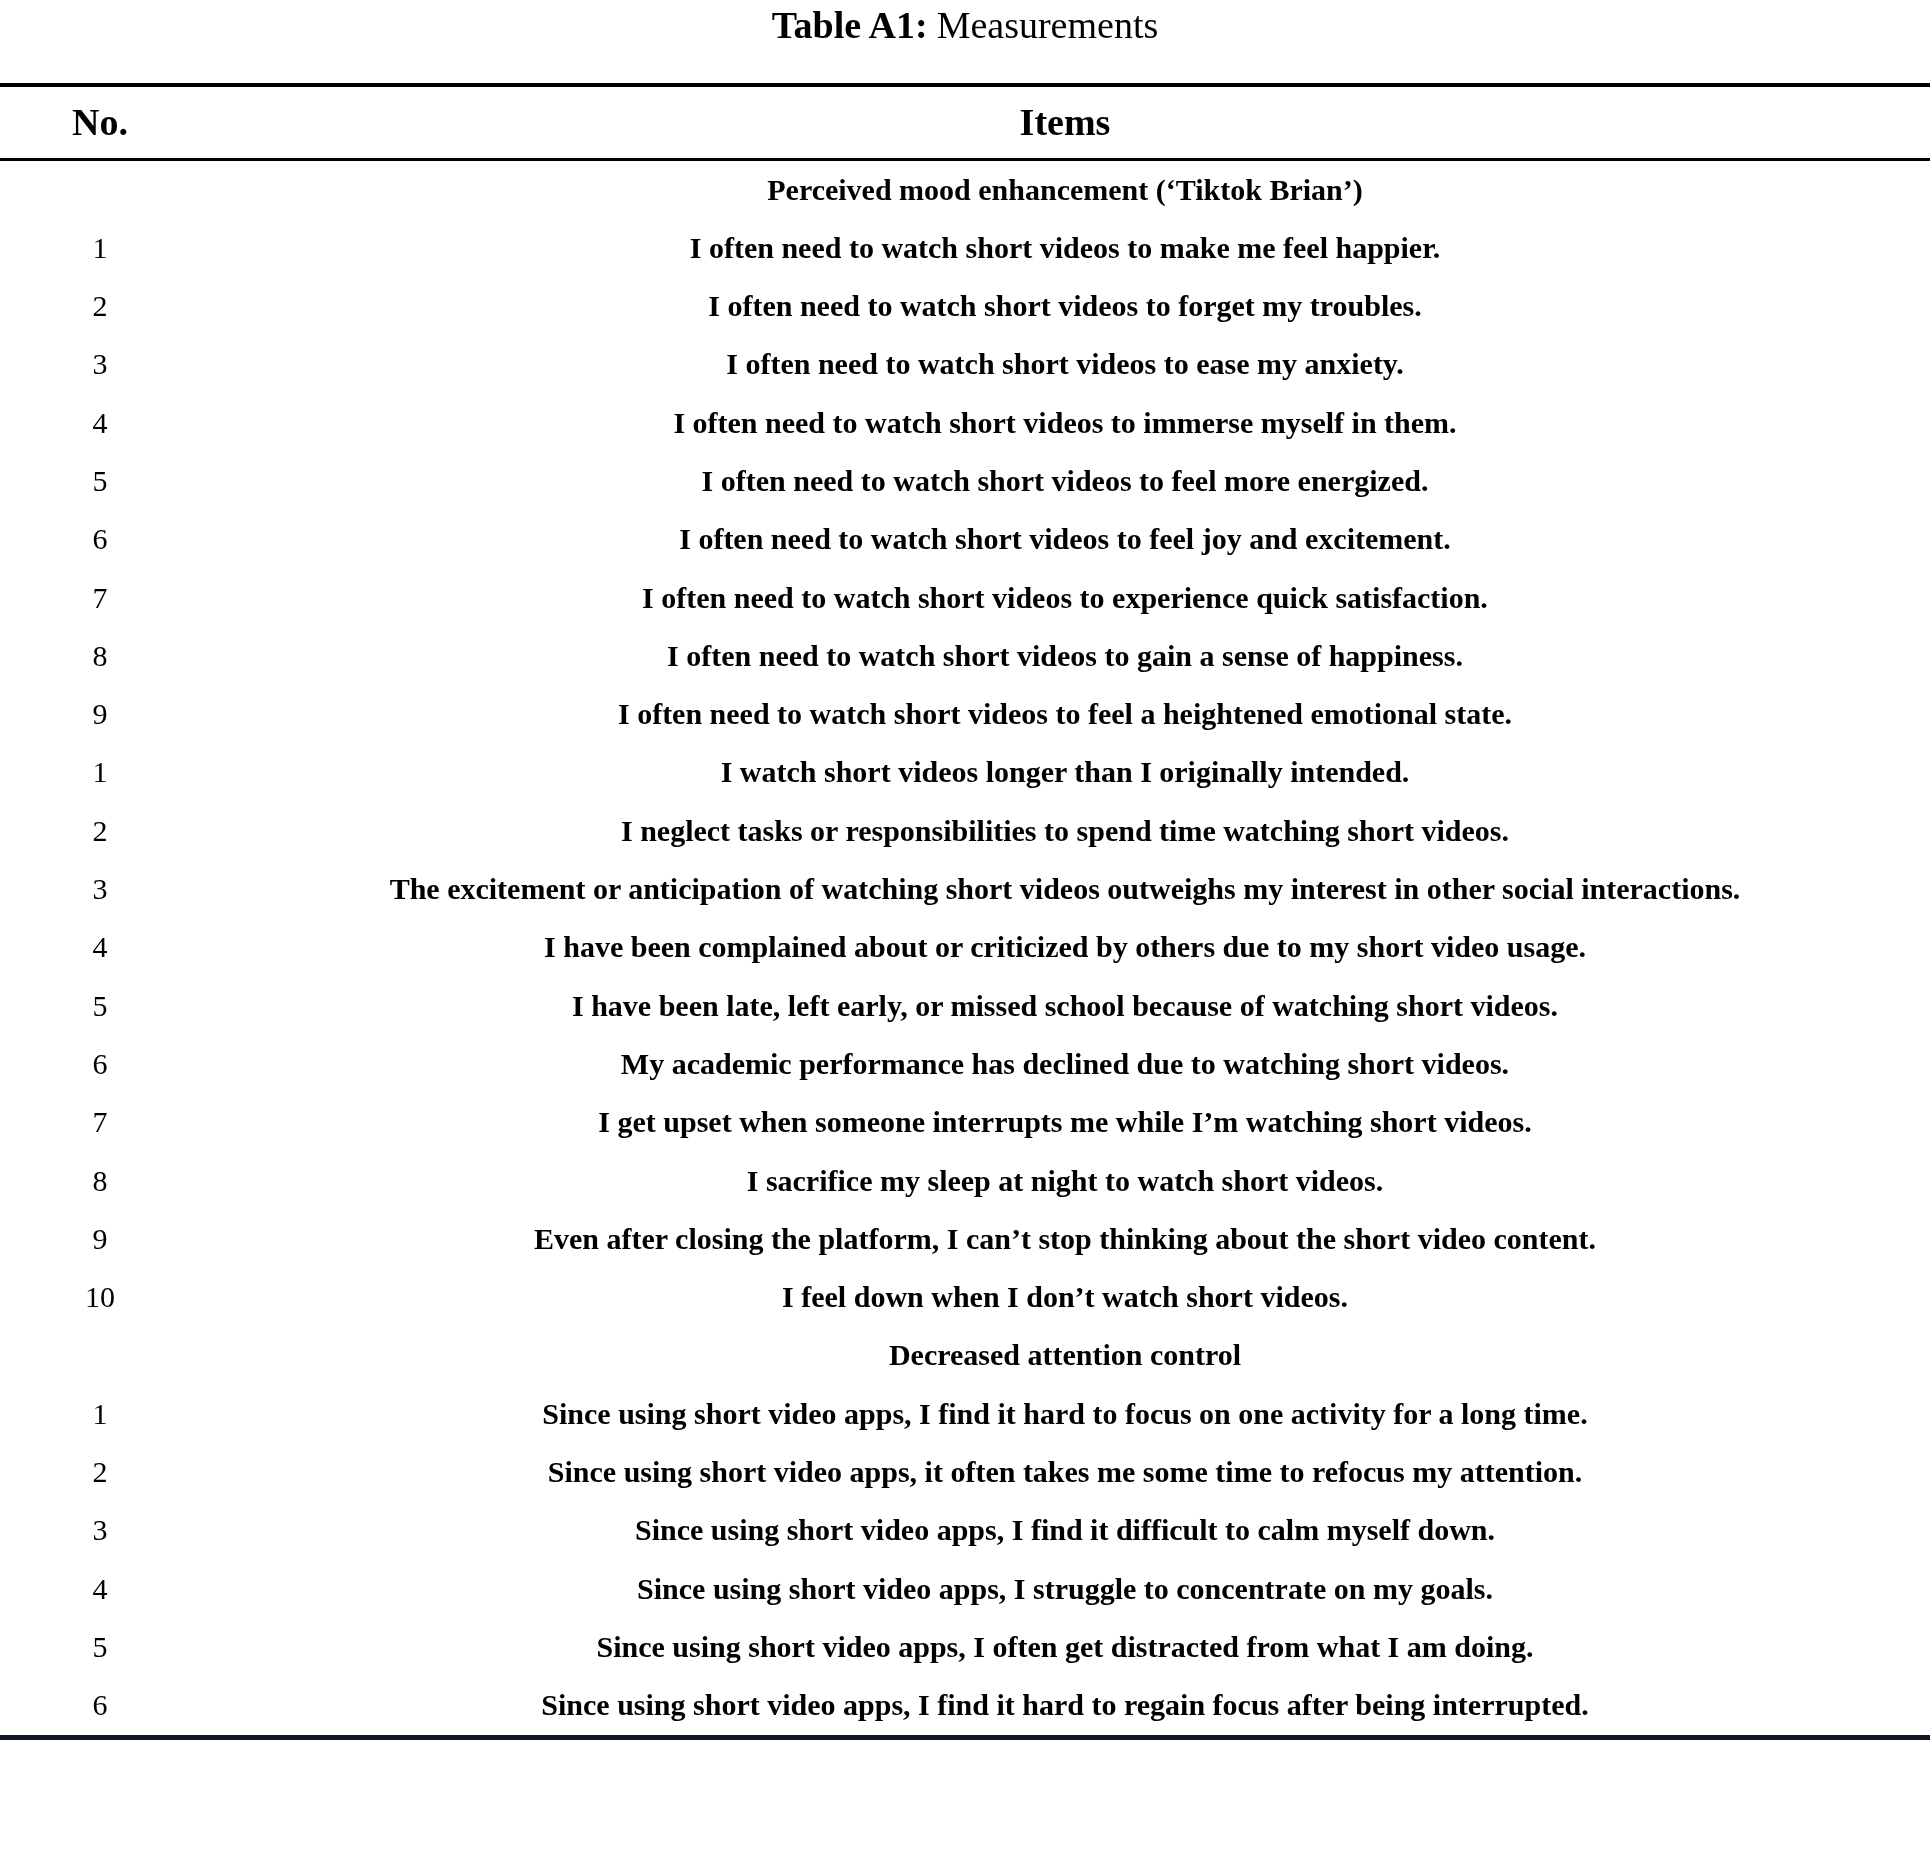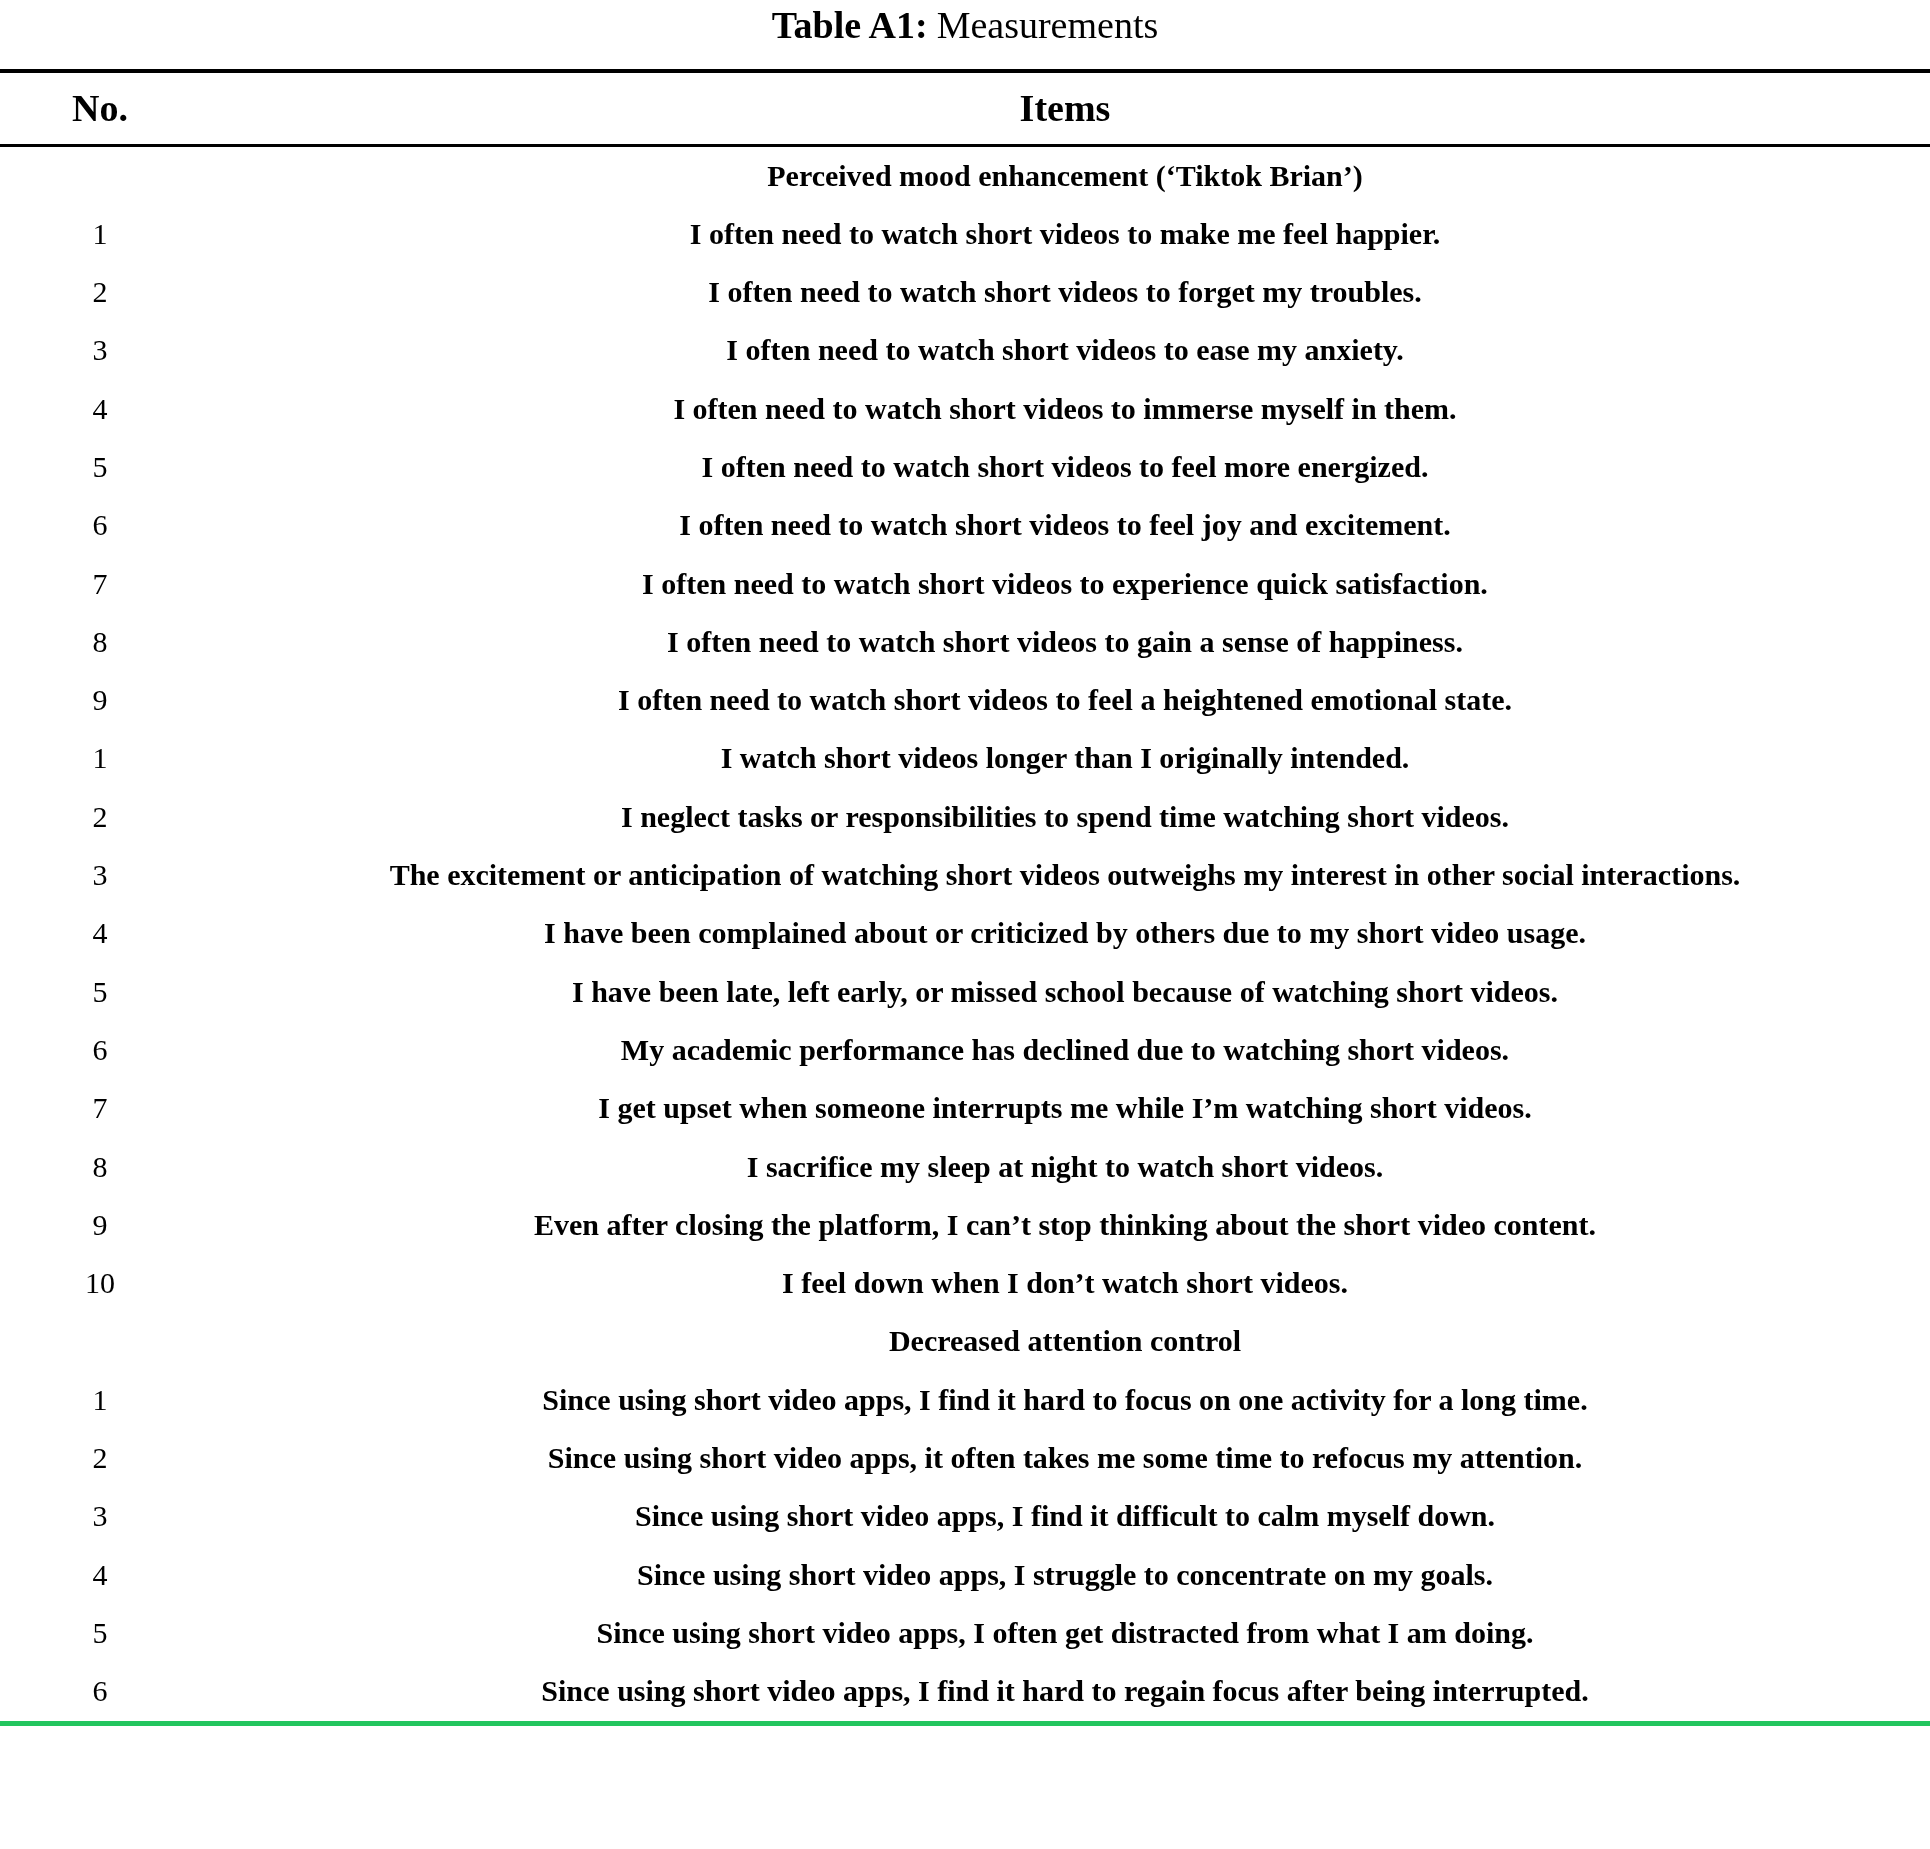--- a/index.html
+++ b/index.html
@@ -7,34 +7,34 @@
     margin: 0; padding: 0;
     background: #ffffff;
   }
   body {
     width: 1930px; height: 1849px;
     overflow: hidden;
     color: #000000;
     font-family: "Liberation Serif", "DejaVu Serif", serif;
   }
   .caption {
-    height: 69px;
+    height: 83px;
     text-align: center;
     font-size: 38px;
     line-height: 46px;
     padding-top: 2px;
   }
   .caption .label { font-weight: bold; }
   .caption .title { margin-left: 9px; }
   table.measurements {
     width: 1930px;
     border-collapse: collapse;
     table-layout: fixed;
     border-top: 4px solid #000;
-    border-bottom: 5px solid #22c55e;
+    border-bottom: 5px solid #0f172a;
     padding-left: 12px;
   }
   col.col-no { width: 200px; }
   thead th {
     height: 74px;
     border-bottom: 3px solid #000;
     font-size: 38px;
     font-weight: bold;
     text-align: center;
     vertical-align: middle;

